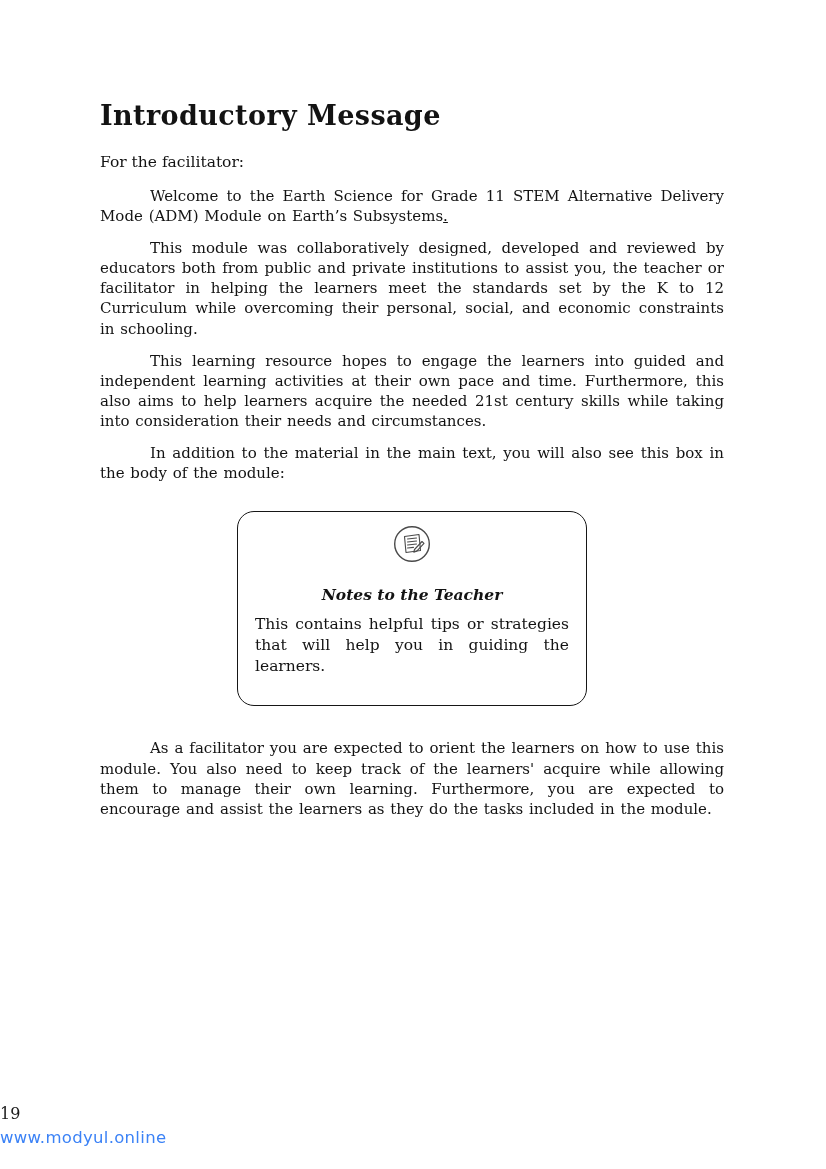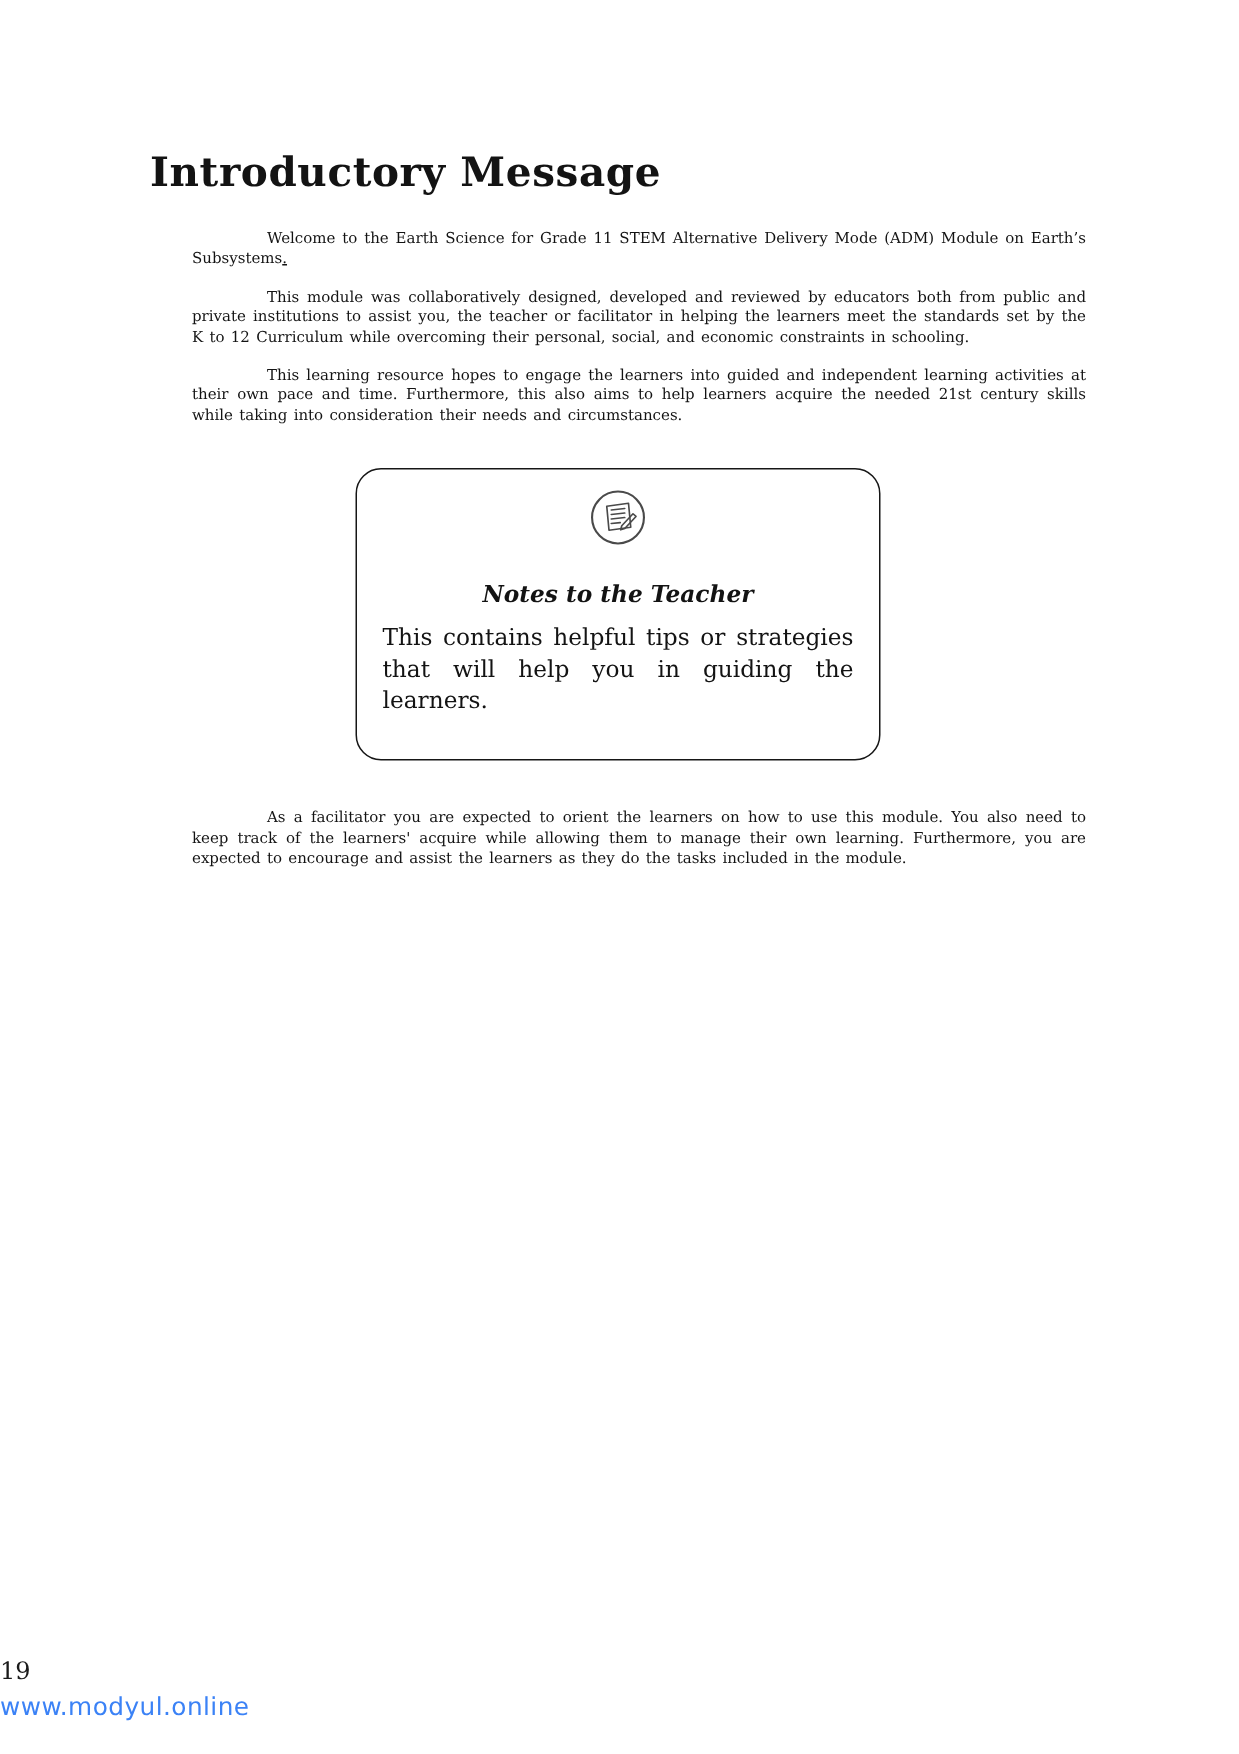--- a/index.html
+++ b/index.html
@@ -20,26 +20,25 @@
     font-size: 27px;
     font-weight: bold;
     letter-spacing: 0.4px;
     margin-bottom: 22px;
   }
   .salutation {
     font-size: 15.5px;
     margin-bottom: 15px;
   }
   .para {
-    font-size: 10px;
+    font-size: 15px;
     line-height: 1.34;
     text-align: justify;
     margin-bottom: 12px;
     word-spacing: 1px;
-    margin-left: 28px;
   }
   .indent { text-indent: 50px; }
   .u { text-decoration: underline; }
   .note-box {
     width: 350px;
     margin: 28px auto 32px auto;
     border: 1.6px solid #161616;
     border-radius: 17px;
     padding: 13px 17px 28px 17px;
     text-align: center;
@@ -79,27 +78,29 @@
     letter-spacing: 0.3px;
   }
 </style>
 </head>
 <body>
 
 <div class="page">
 
   <h1 class="title">Introductory Message</h1>
 
+  <p class="salutation">For the facilitator:</p>
 
   <p class="para indent"><span>Welcome to the Earth Science for Grade 11 STEM Alternative Delivery Mode (ADM) Module on Earth’s Subsystems</span><span class="u">.</span></p>
 
   <p class="para indent">This module was collaboratively designed, developed and reviewed by educators both from public and private institutions to assist you, the teacher or facilitator in helping the learners meet the standards set by the K to 12 Curriculum while overcoming their personal, social, and economic constraints in schooling.</p>
 
   <p class="para indent">This learning resource hopes to engage the learners into guided and independent learning activities at their own pace and time. Furthermore, this also aims to help learners acquire the needed 21st century skills while taking into consideration their needs and circumstances.</p>
 
+  <p class="para indent">In addition to the material in the main text, you will also see this box in the body of the module:</p>
 
   <div class="note-box">
     <div class="note-icon-wrap">
       <svg width="38" height="38" viewBox="0 0 38 38" aria-hidden="true">
         <circle cx="19" cy="19" r="17.3" fill="none" stroke="#4a4a4a" stroke-width="1.4"></circle>
         <g fill="none" stroke="#4a4a4a" stroke-width="1.1" stroke-linecap="round" stroke-linejoin="round">
           <path d="M11.5 11.5 L26 9.5 L27.5 25.5 L13 27.5 Z" fill="#ffffff"></path>
           <line x1="14.5" y1="14" x2="23.5" y2="13"></line>
           <line x1="14.5" y1="17" x2="23.5" y2="16"></line>
           <line x1="14.5" y1="20" x2="23.5" y2="19"></line>

